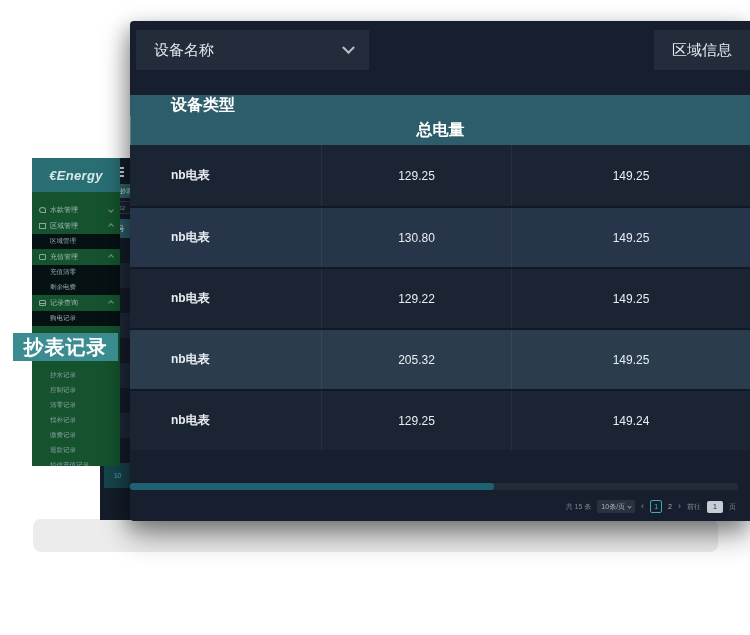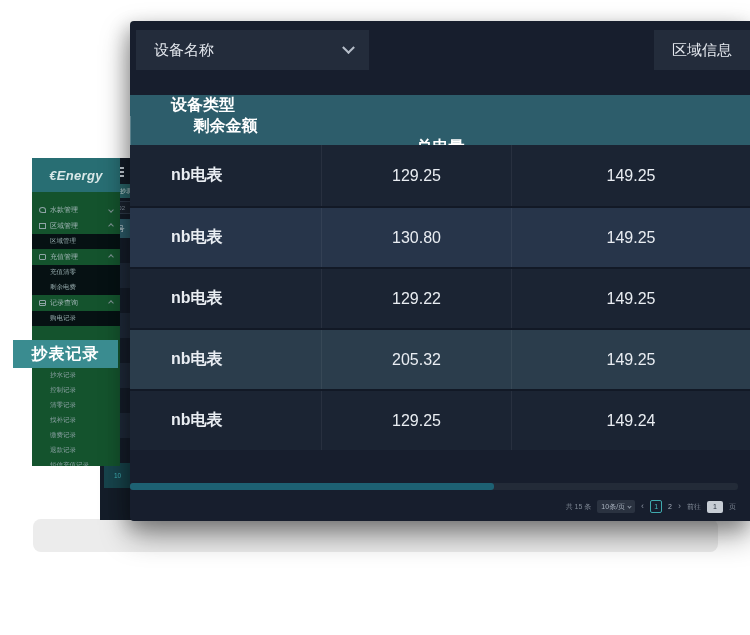--- a/index.html
+++ b/index.html
@@ -25,22 +25,22 @@
   .chev { width:4px; height:4px; border-right:1px solid #7e9294; border-bottom:1px solid #7e9294; flex:none; }
   .chev.down { transform:rotate(45deg); }
   .chev.up   { transform:rotate(-135deg); }
   .m-sub { height:15px; display:flex; align-items:center; padding-left:18px; background:#061113;
     color:#93a8aa; font-size:6.5px; white-space:nowrap; overflow:hidden; }
   .m-leaf { height:15px; display:flex; align-items:center; padding-left:18px;
     color:#8aa0a2; font-size:6.5px; white-space:nowrap; overflow:hidden; }
   .label-spacer { height:42px; }
 
   
-  .active-label { position:absolute; left:13px; top:340px; width:105px; height:28px;
-    background:#3a8c90; color:#ffffff; font-size:16px; font-weight:bold;
+  .active-label { position:absolute; left:13px; top:333px; width:105px; height:28px;
+    background:#3a8c90; color:#ffffff; font-size:20px; font-weight:bold;
     display:flex; align-items:center; justify-content:center; z-index:6; letter-spacing:1px; }
 
   
   .strip { position:absolute; left:100px; top:158px; width:31px; height:362px;
     background:#141d29; overflow:hidden; z-index:1; }
   .hamburger { position:absolute; left:10px; top:9px; width:14px; }
   .hamburger i { display:block; height:2px; background:#c8d0d8; margin-bottom:2px; }
   .strip-btn { position:absolute; left:4px; top:26px; width:44px; height:14px; background:#2b676c;
     border-radius:2px; color:#d5e6e6; font-size:6px; display:flex; align-items:center; padding-left:4px; white-space:nowrap; }
   .strip-date { position:absolute; left:4px; top:43px; width:44px; height:13px; background:#1b2430;
@@ -71,21 +71,21 @@
 
   .thead { position:absolute; left:0; top:74px; width:620px; height:50px; background:#2d5d6b; display:flex;flex-direction:column; }
   .thead .th { display:flex; align-items:center; justify-content:center;
     color:#ffffff; font-size:16px; font-weight:bold; }
   .col1 { width:191px; flex:none; justify-content:flex-start !important; padding-left:41px; }
   .col2 { width:190px; flex:none; border-left:1px solid rgba(255,255,255,.22); }
   .col3 { flex:1; border-left:1px solid rgba(255,255,255,.22); }
   .tbody { position:absolute; left:0; top:124px; width:620px; }
   .trow { height:61px; display:flex; border-top:2px solid #121926; }
   .trow:first-child { border-top:none; }
-  .trow .td { display:flex; align-items:center; justify-content:center; color:#e9edf2; font-size:16px; }
+  .trow .td { display:flex; align-items:center; justify-content:center; color:#e9edf2; font-size:12px; }
   .trow .td.col2, .trow .td.col3 { border-left:1px solid rgba(255,255,255,.06); }
   .trow .td.col1 { font-weight:bold; }
   .r-dark  { background:#1b2433; }
   .r-light { background:#27354a; }
   .r-teal  { background:#2b3d4c; }
 
   .hscroll { position:absolute; left:0; top:462px; width:608px; height:7px; background:#232b38; border-radius:3px; }
   .hscroll .thumb { width:364px; height:7px; background:#1d6173; border-radius:3px; }
 
   .pagination { position:absolute; top:478px; right:14px; height:15px;
@@ -238,21 +238,20 @@
       <span class="flabel">设备名称</span>
       <span class="fchev"></span>
     </div>
     <div class="filter f3">
       <span class="flabel">区域信息</span>
 
     </div>
 
     <div class="thead">
       <div class="th col1">设备类型</div>
-      <div class="th col2">剩余金额</div>
       <div class="th col3">总电量</div>
     </div>
 
     <div class="tbody">
       <div class="trow r-dark">
         <div class="td col1">nb电表</div>
         <div class="td col2">129.25</div>
         <div class="td col3">149.25</div>
       </div>
       <div class="trow r-light">

